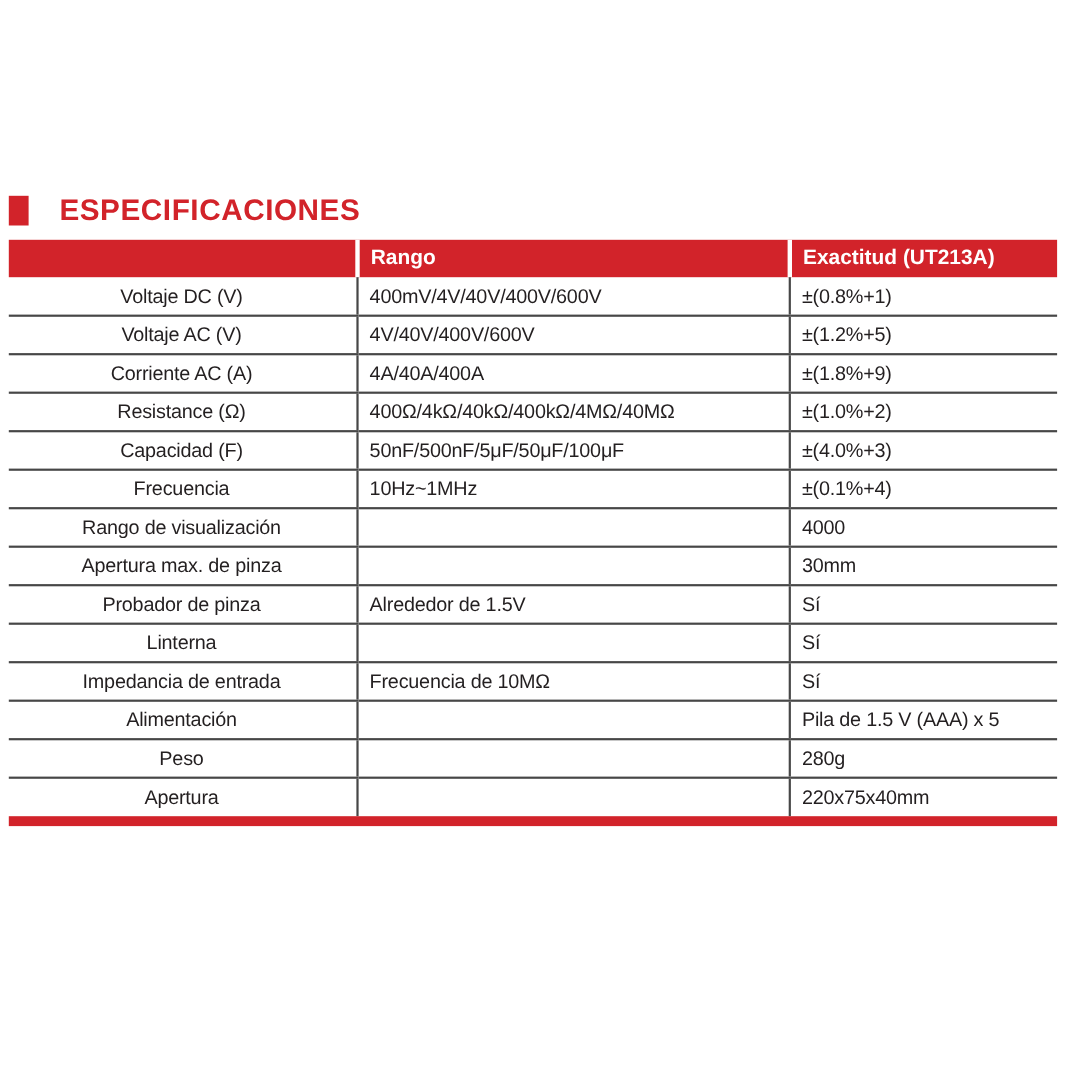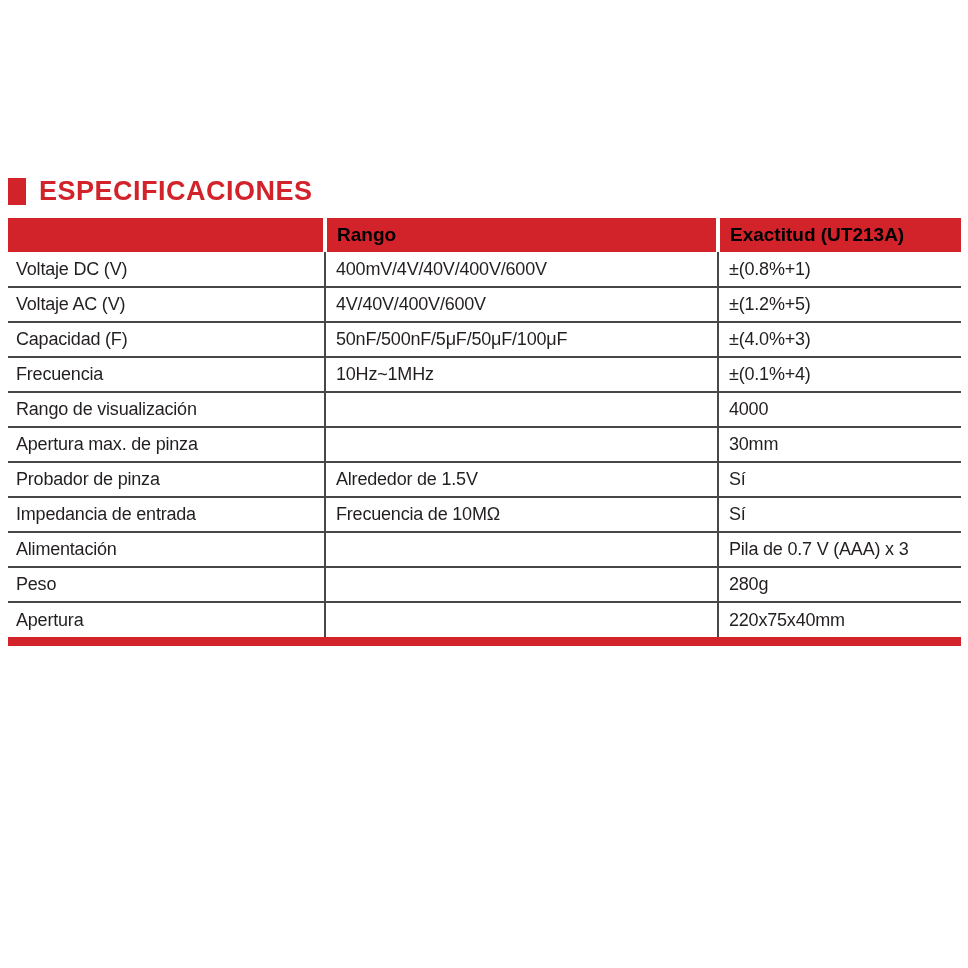--- a/index.html
+++ b/index.html
@@ -11,52 +11,52 @@
   html,body{background:#ffffff;}
   body{
     width:968px;height:968px;
     position:relative;
     font-family:"Liberation Sans",sans-serif;
     color:var(--ink);
     overflow:hidden;
   }
   .title-row{
     position:absolute;top:176px;left:8px;
-    display:flex;align-items:center;gap:13px;
+    display:flex;align-items:center;gap:28px;
   }
   .title-square{
     width:18px;height:27px;background:var(--red);
   }
   .title-text{
     font-size:27px;font-weight:bold;color:var(--red);
     letter-spacing:0.5px;
   }
   .table-wrap{
     position:absolute;top:218px;left:8px;width:953px;
   }
   table{
     border-collapse:collapse;table-layout:fixed;width:953px;
   }
   th{
-    background:var(--red);color:#000000;
+    background:var(--red);color:#ffffff;
     font-size:19px;font-weight:bold;text-align:left;
     height:34px;padding:0 10px;
     border-left:4px solid #ffffff;
   }
   th:first-child{border-left:none;}
   td{
     font-size:18px;letter-spacing:-0.2px;
     height:35px;padding:0 10px;
     border-bottom:2px solid var(--grid);
     border-left:2px solid var(--grid);
     vertical-align:middle;
     white-space:nowrap;overflow:hidden;
     color:var(--ink);
   }
-  td:first-child{border-left:none;padding-left:8px;}
+  td:first-child{border-left:none;padding-left:8px;text-align:center;}
   tbody tr:last-child td{border-bottom:none;}
   .bottom-bar{
     width:953px;height:9px;background:var(--red);
   }
 </style>
 </head>
 <body>
 
 <div class="title-row">
   <span class="title-square"></span>
@@ -82,20 +82,30 @@
           <td>Voltaje DC (V)</td>
           <td>400mV/4V/40V/400V/600V</td>
           <td>±(0.8%+1)</td>
         </tr>
         <tr>
           <td>Voltaje AC (V)</td>
           <td>4V/40V/400V/600V</td>
           <td>±(1.2%+5)</td>
         </tr>
         <tr>
+          <td>Corriente AC (A)</td>
+          <td>4A/40A/400A</td>
+          <td>±(1.8%+9)</td>
+        </tr>
+        <tr>
+          <td>Resistance (Ω)</td>
+          <td>400Ω/4kΩ/40kΩ/400kΩ/4MΩ/40MΩ</td>
+          <td>±(1.0%+2)</td>
+        </tr>
+        <tr>
           <td>Capacidad (F)</td>
           <td>50nF/500nF/5μF/50μF/100μF</td>
           <td>±(4.0%+3)</td>
         </tr>
         <tr>
           <td>Frecuencia</td>
           <td>10Hz~1MHz</td>
           <td>±(0.1%+4)</td>
         </tr>
         <tr>
@@ -107,28 +117,33 @@
           <td>Apertura max. de pinza</td>
           <td></td>
           <td>30mm</td>
         </tr>
         <tr>
           <td>Probador de pinza</td>
           <td>Alrededor de 1.5V</td>
           <td>Sí</td>
         </tr>
         <tr>
+          <td>Linterna</td>
+          <td></td>
+          <td>Sí</td>
+        </tr>
+        <tr>
           <td>Impedancia de entrada</td>
           <td>Frecuencia de 10MΩ</td>
           <td>Sí</td>
         </tr>
         <tr>
           <td>Alimentación</td>
           <td></td>
-          <td>Pila de 0.7 V (AAA) x 3</td>
+          <td>Pila de 1.5 V (AAA) x 5</td>
         </tr>
         <tr>
           <td>Peso</td>
           <td></td>
           <td>280g</td>
         </tr>
         <tr>
           <td>Apertura</td>
           <td></td>
           <td>220x75x40mm</td>

